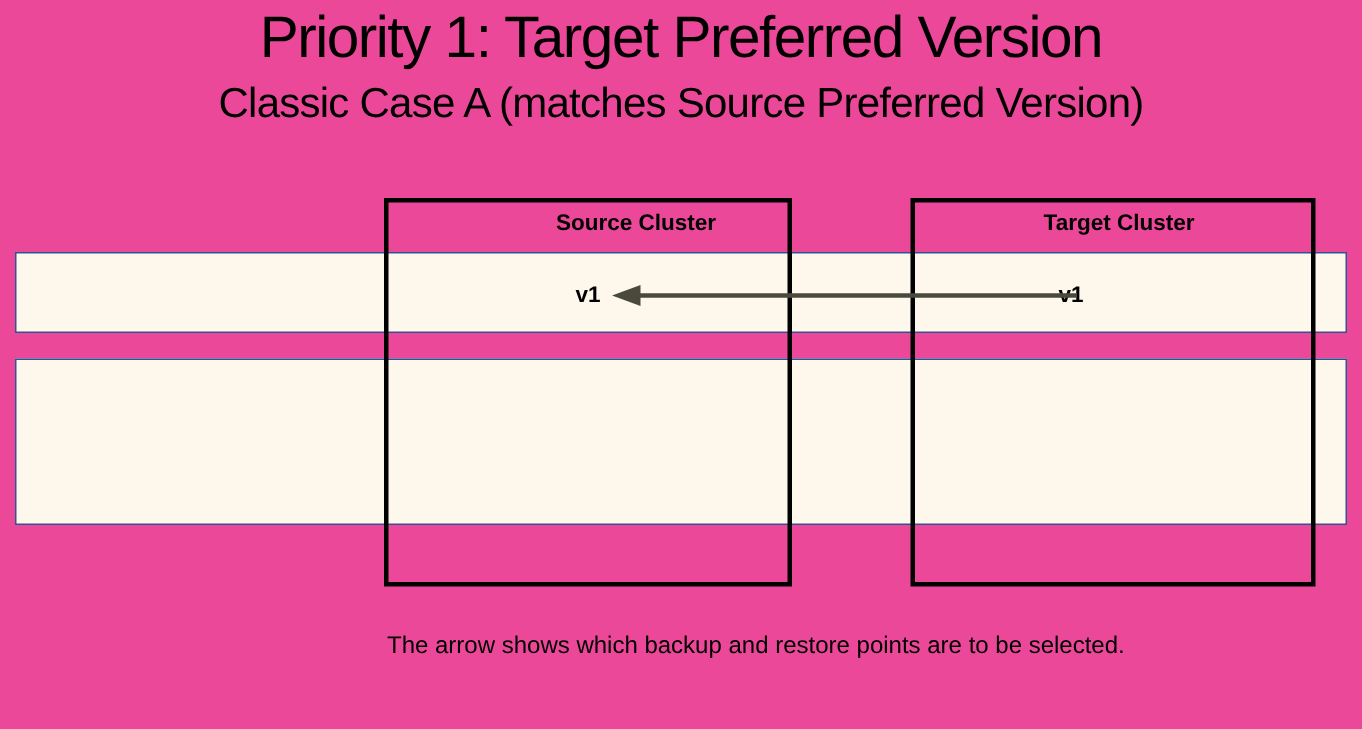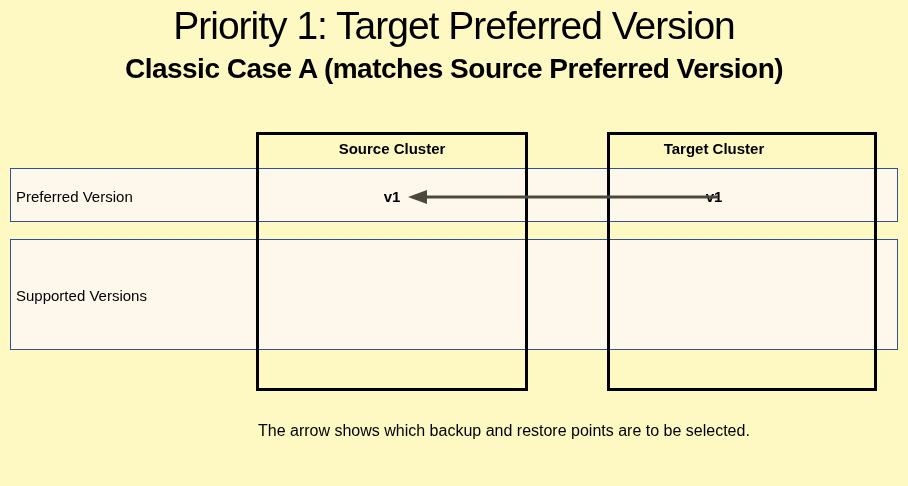--- a/index.html
+++ b/index.html
@@ -8,21 +8,21 @@
     --box-border: #000000;
     --arrow: #4A4A3C;
     --text: #000000;
   }
   * { margin: 0; padding: 0; box-sizing: border-box; }
   html, body { background: #ffffff; }
   .stage {
     position: relative;
     width: 908px;
     height: 486px;
-    background: #fef9c3;
+    background: #ec4899;
     font-family: "Liberation Sans", sans-serif;
     color: var(--text);
     overflow: hidden;
   }
   .title {
     position: absolute;
     left: 0; top: 4px;
     width: 908px;
     text-align: center;
     font-size: 39px;
@@ -31,21 +31,21 @@
     color: var(--text);
     white-space: nowrap;
   }
   .subtitle {
     position: absolute;
     left: 0; top: 53px;
     width: 908px;
     text-align: center;
     font-size: 28px;
     letter-spacing: -0.5px;
-    font-weight: 700;
+    font-weight: 400;
     color: var(--text);
     white-space: nowrap;
   }
   .band {
     position: absolute;
     left: 10px;
     width: 888px;
     background: var(--band-fill);
     border: 1.5px solid var(--band-border);
   }
@@ -65,21 +65,21 @@
     height: 20px;
     line-height: 20px;
     font-size: 15px;
     color: var(--text);
     white-space: nowrap;
   }
   .cell.center { text-align: center; }
   .cell.bold { font-weight: 700; }
   .col-source { left: 256px; width: 272px; }
   .col-target { left: 607px; width: 214px; }
-  .row-header  { top: 139px; }
+  .row-header  { top: 139px; margin-left: 32px; }
   .row-preferred { top: 187px; }
   .row-supported { top: 286px; }
   .row-label { left: 16px; width: 230px; }
   .arrow-svg { position: absolute; left: 403px; top: 186px; }
   .arrow-line { stroke: var(--arrow); stroke-width: 3; }
   .arrow-head { fill: var(--arrow); }
   .note {
     position: absolute;
     left: 258px; top: 418px;
     width: 600px;
@@ -98,28 +98,26 @@
 
   <div class="band preferred"></div>
   <div class="band supported"></div>
 
   <div class="cluster-box source"></div>
   <div class="cluster-box target"></div>
 
   <div class="cell center bold col-source row-header">Source Cluster</div>
   <div class="cell center bold col-target row-header">Target Cluster</div>
 
-  <div class="cell row-label row-preferred">Preferred Version</div>
   <div class="cell center bold col-source row-preferred">v1</div>
   <div class="cell center bold col-target row-preferred">v1</div>
 
   <svg class="arrow-svg" width="320" height="22" viewBox="0 0 320 22" aria-hidden="true">
     <line class="arrow-line" x1="315" y1="11" x2="20" y2="11"></line>
     <polygon class="arrow-head" points="5,11 24,4 24,18"></polygon>
   </svg>
 
-  <div class="cell row-label row-supported">Supported Versions</div>
 
   <div class="note">
     <div>The arrow shows which backup and restore points are to be selected.</div>
   </div>
 
 </div>
 
 </body></html>

